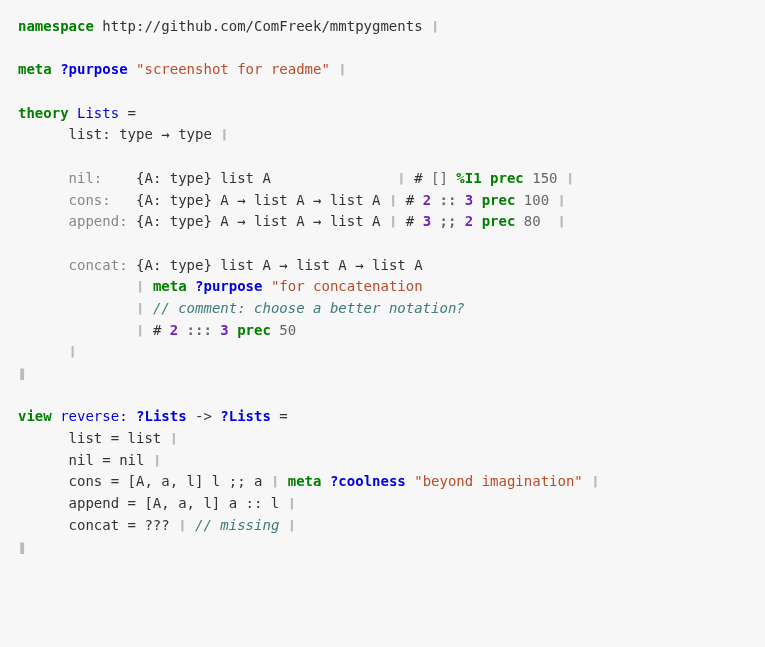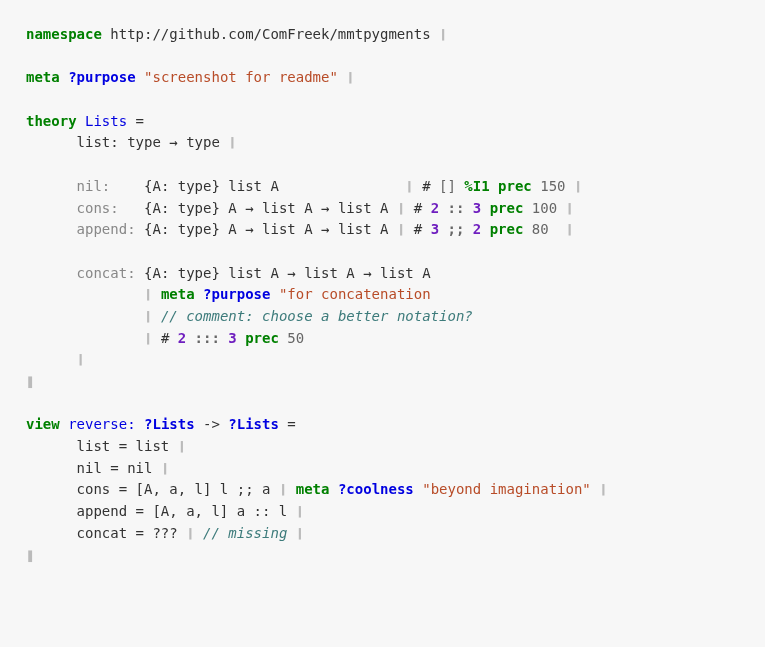--- a/index.html
+++ b/index.html
@@ -1,21 +1,21 @@
 <!DOCTYPE html>
 <html><head>
 <meta charset="utf-8">
 <style>
   html, body {
     margin: 0;
     padding: 0;
     background: #f7f7f7;
   }
   pre.code {
-    margin: 12px;
+    margin: 4px;
     padding: 12px 14px;
     font-family: "Consolas", "Menlo", "DejaVu Sans Mono", monospace;
     font-size: 14px;
     line-height: 1.55;
     white-space: pre;
     color: #333;
   }
   .kw   { color: #008000; font-weight: bold; }
   .name { color: #0000e0; }
   .str  { color: #b84c28; }

